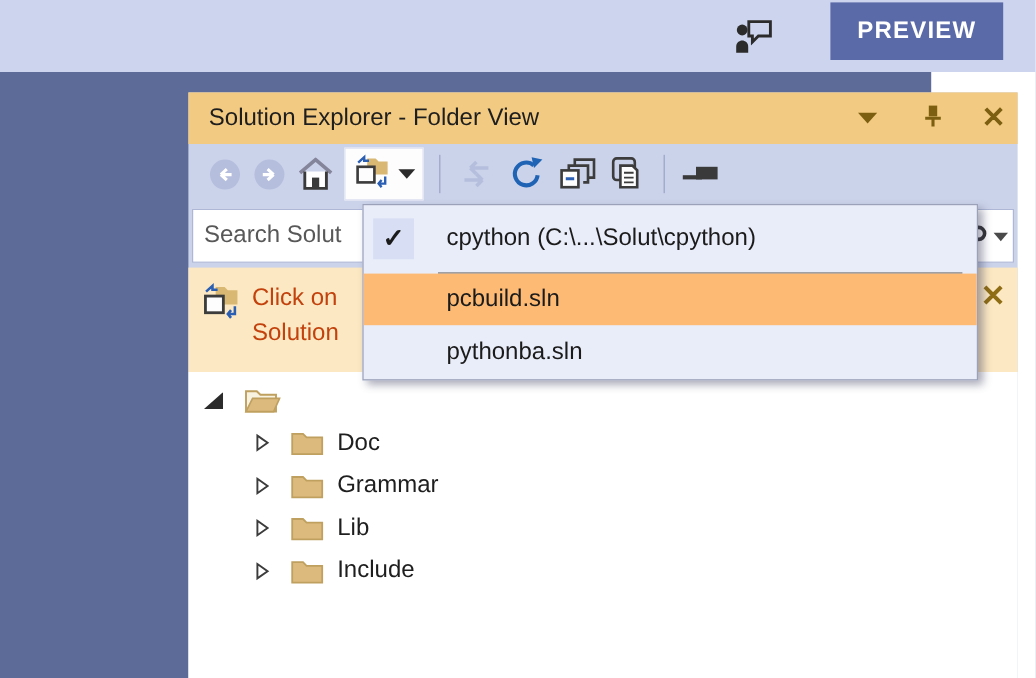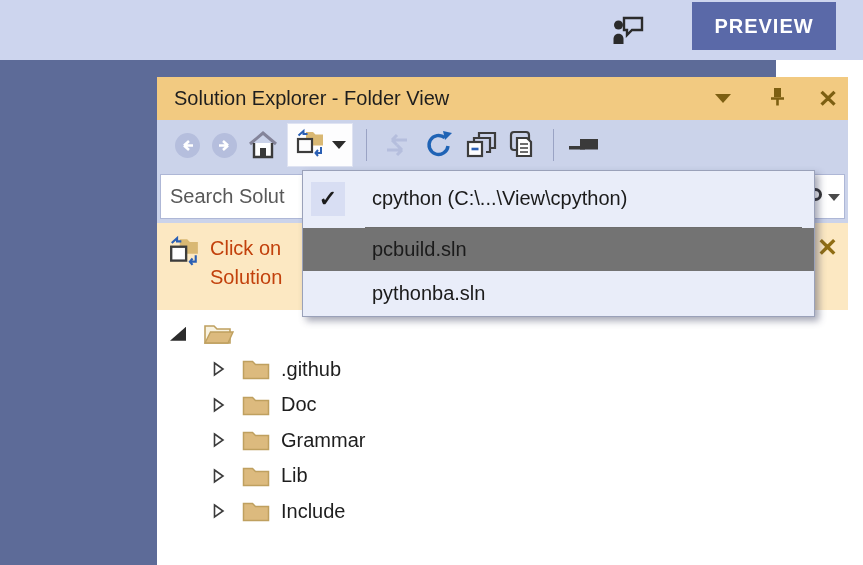--- a/index.html
+++ b/index.html
@@ -67,21 +67,21 @@
               background:#e9edf9; border:1px solid #9aa1b9;
               box-shadow:4px 4px 7px rgba(60,65,95,.45); z-index:20;
               display:flex; flex-direction:column; }
   .dd-item { display:flex; align-items:center; font-size:20px; color:#1b1b1b; cursor:pointer; }
   .dd-item-1 { height:56px; }
   .dd-check { width:34px; height:34px; background:#d8def3; margin-left:8px;
               display:flex; align-items:center; justify-content:center;
               font-size:22px; font-weight:bold; color:#1b1b1b; }
   .dd-item-1 .dd-label { margin-left:27px; }
   .dd-sep { height:1px; background:#6e6e6e; margin:0 12px 0 62px; flex:none; }
-  .dd-item-2 { height:44px; background:#737373; }
+  .dd-item-2 { height:44px; background:#fdba74; }
   .dd-item-2 .dd-label, .dd-item-3 .dd-label { margin-left:69px; }
   .dd-item-3 { height:45px; }
 </style>
 </head>
 <body>
 
 <div class="stage">
 
   <div class="topbar">
     <div class="feedback">
@@ -205,33 +205,20 @@
         <span class="glyph root-arrow"></span>
         <span class="glyph root-folder">
           <svg width="31" height="24" viewBox="0 0 31 24">
             <path d="M2 4 h9 l3 3 h13 v14 H2 z" fill="#f8f2e0" stroke="#bfa05f" stroke-width="1.6"></path>
             <path d="M2 21 L7.5 10 H30 l-5 11 z" fill="#dcba7e" stroke="#bfa05f" stroke-width="1.4"></path>
           </svg>
         </span>
       </div>
 
 
-      <div class="trow">
-        <span class="glyph chev">
-          <svg width="13" height="16" viewBox="0 0 13 16">
-              <polygon points="2.5,2 11,8 2.5,14" fill="#ffffff" stroke="#3c3c3c" stroke-width="1.6"></polygon>
-            </svg>
-        </span>
-        <span class="glyph t-folder">
-          <svg width="28" height="22" viewBox="0 0 28 22">
-              <path d="M1.5 3.5 h9 l3 3 h13 v14 h-25 z" fill="#dcba7e" stroke="#bfa05f" stroke-width="1.5"></path>
-            </svg>
-        </span>
-        <span class="tlabel">.github</span>
-      </div>
 
       <div class="trow">
         <span class="glyph chev">
           <svg width="13" height="16" viewBox="0 0 13 16">
               <polygon points="2.5,2 11,8 2.5,14" fill="#ffffff" stroke="#3c3c3c" stroke-width="1.6"></polygon>
             </svg>
         </span>
         <span class="glyph t-folder">
           <svg width="28" height="22" viewBox="0 0 28 22">
               <path d="M1.5 3.5 h9 l3 3 h13 v14 h-25 z" fill="#dcba7e" stroke="#bfa05f" stroke-width="1.5"></path>
@@ -280,21 +267,21 @@
             </svg>
         </span>
         <span class="tlabel">Include</span>
       </div>
     </div>
   </div>
 
   <div class="dropdown">
     <div class="dd-item dd-item-1">
       <span class="dd-check">✓</span>
-      <span class="dd-label">cpython (C:\...\View\cpython)</span>
+      <span class="dd-label">cpython (C:\...\Solut\cpython)</span>
     </div>
     <div class="dd-sep"></div>
     <div class="dd-item dd-item-2">
       <span class="dd-label">pcbuild.sln</span>
     </div>
     <div class="dd-item dd-item-3">
       <span class="dd-label">pythonba.sln</span>
     </div>
   </div>
 

